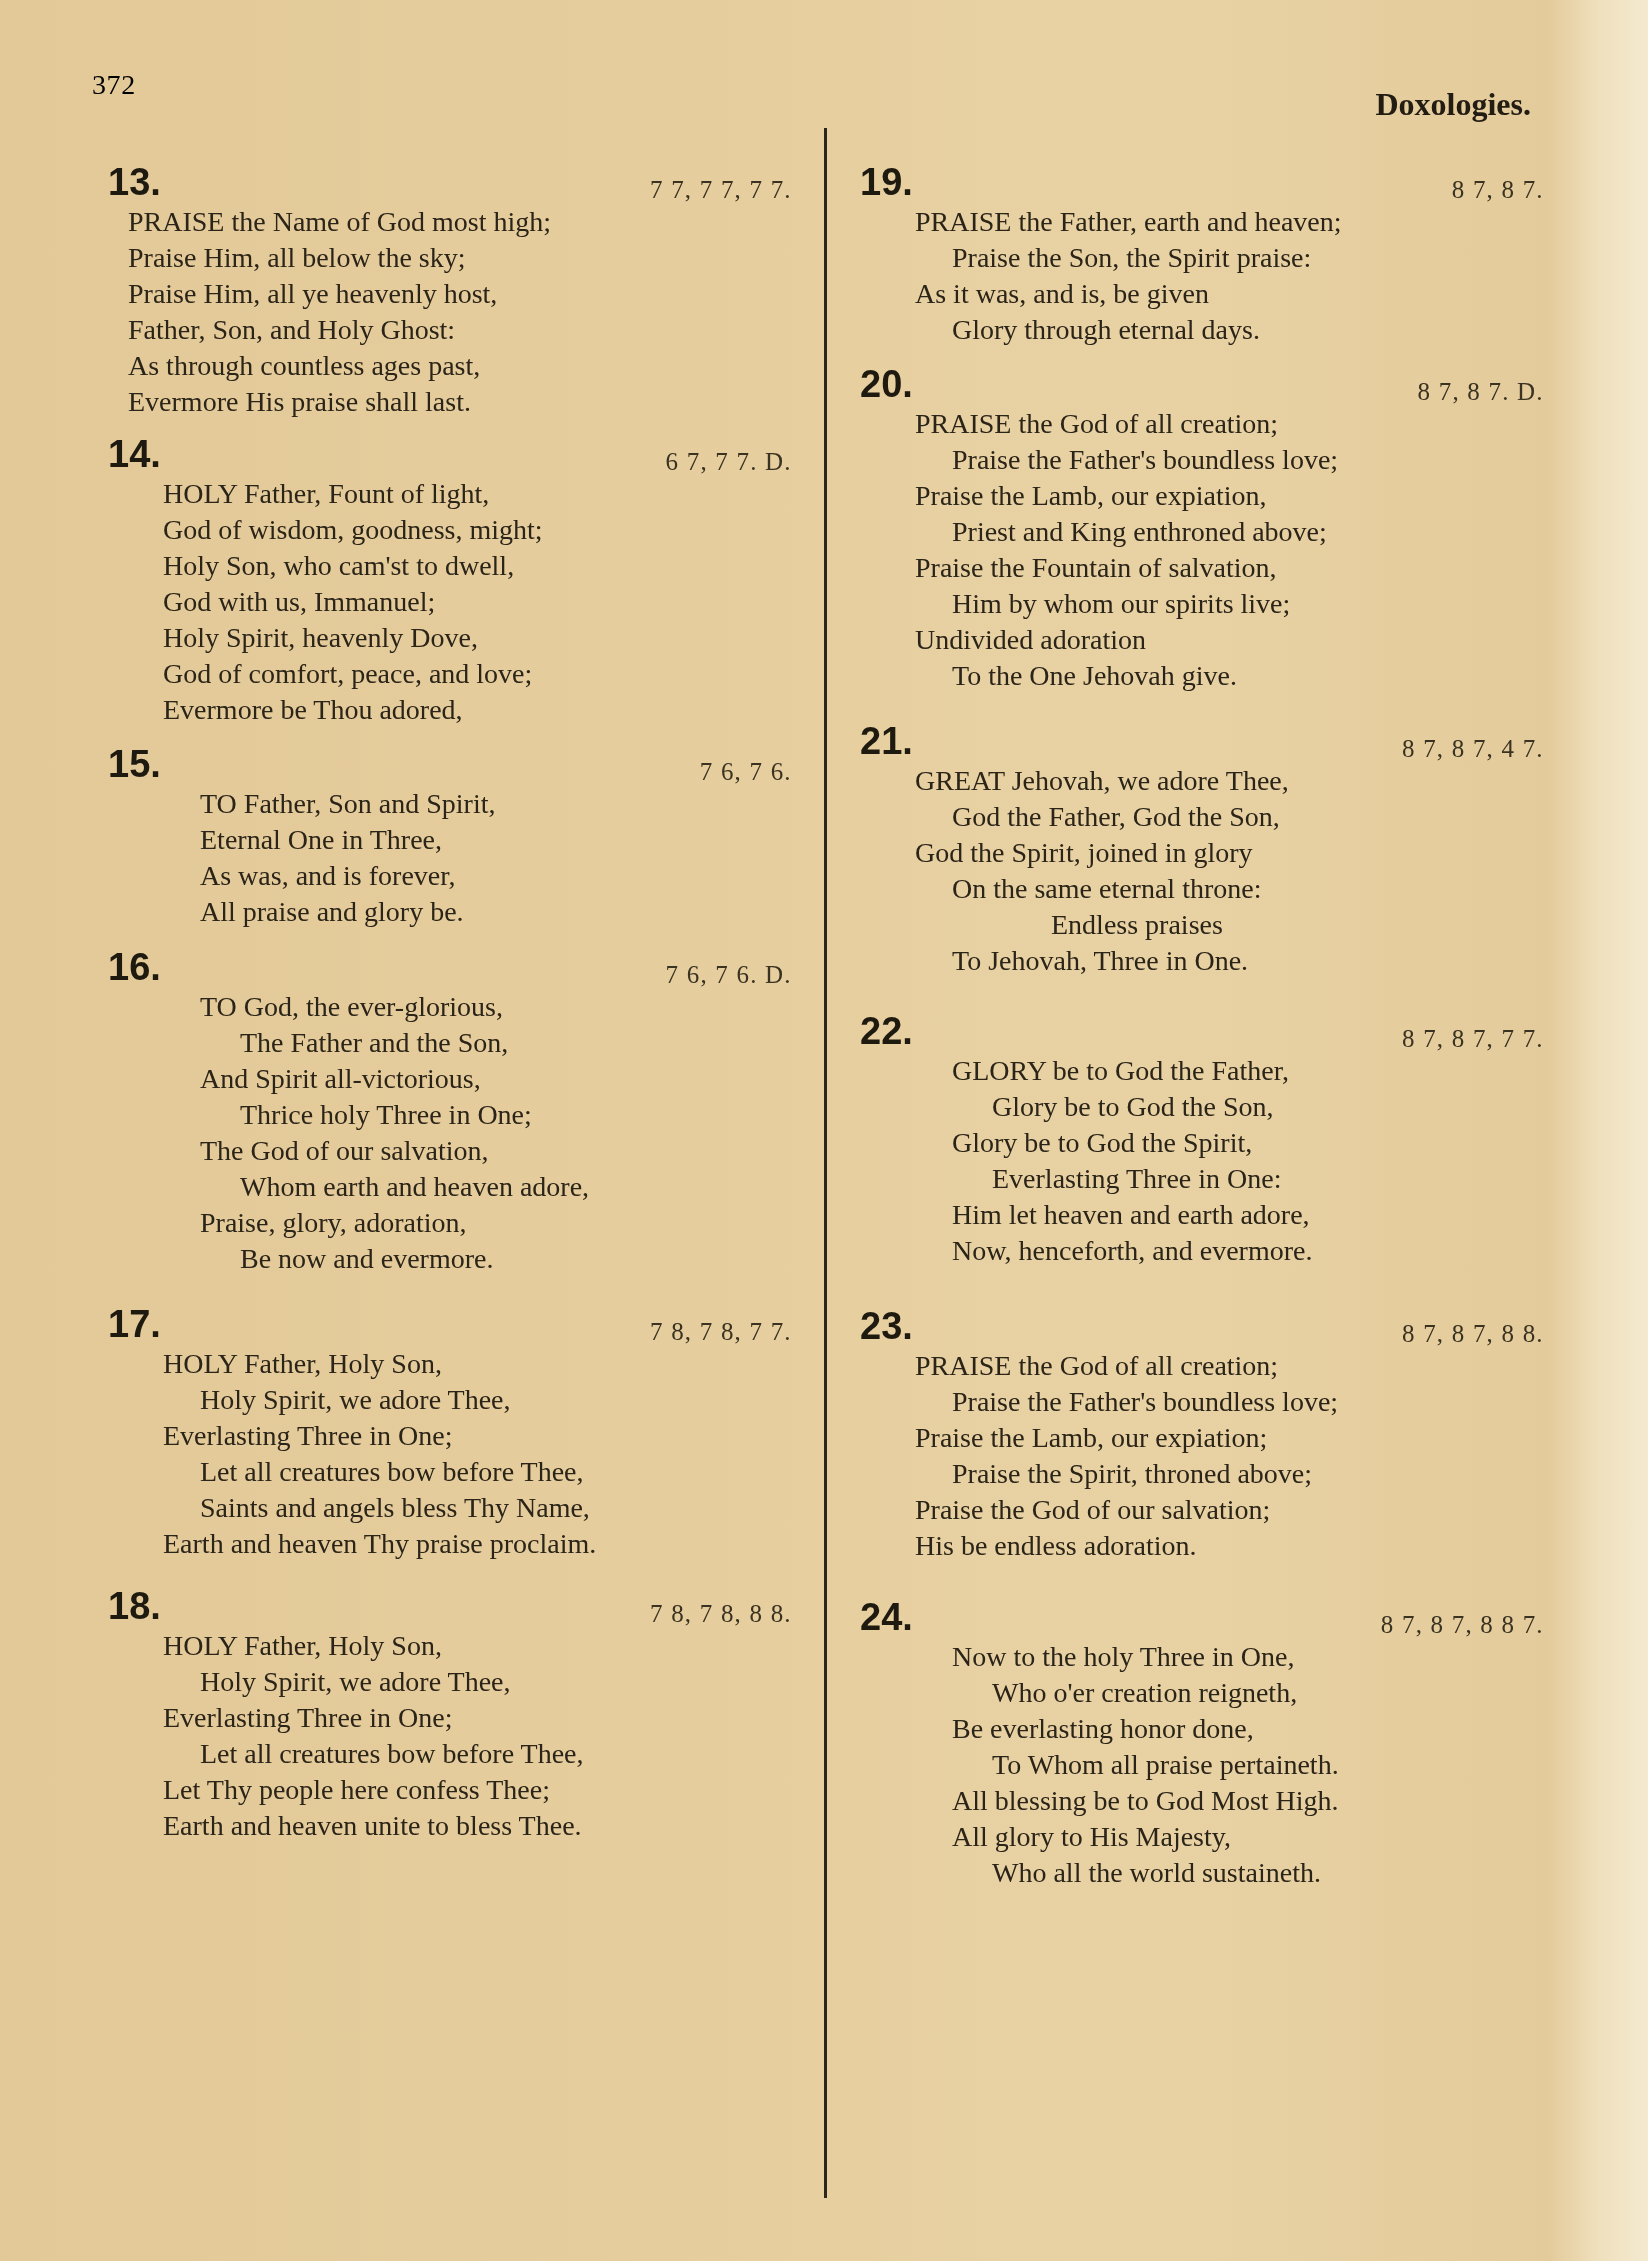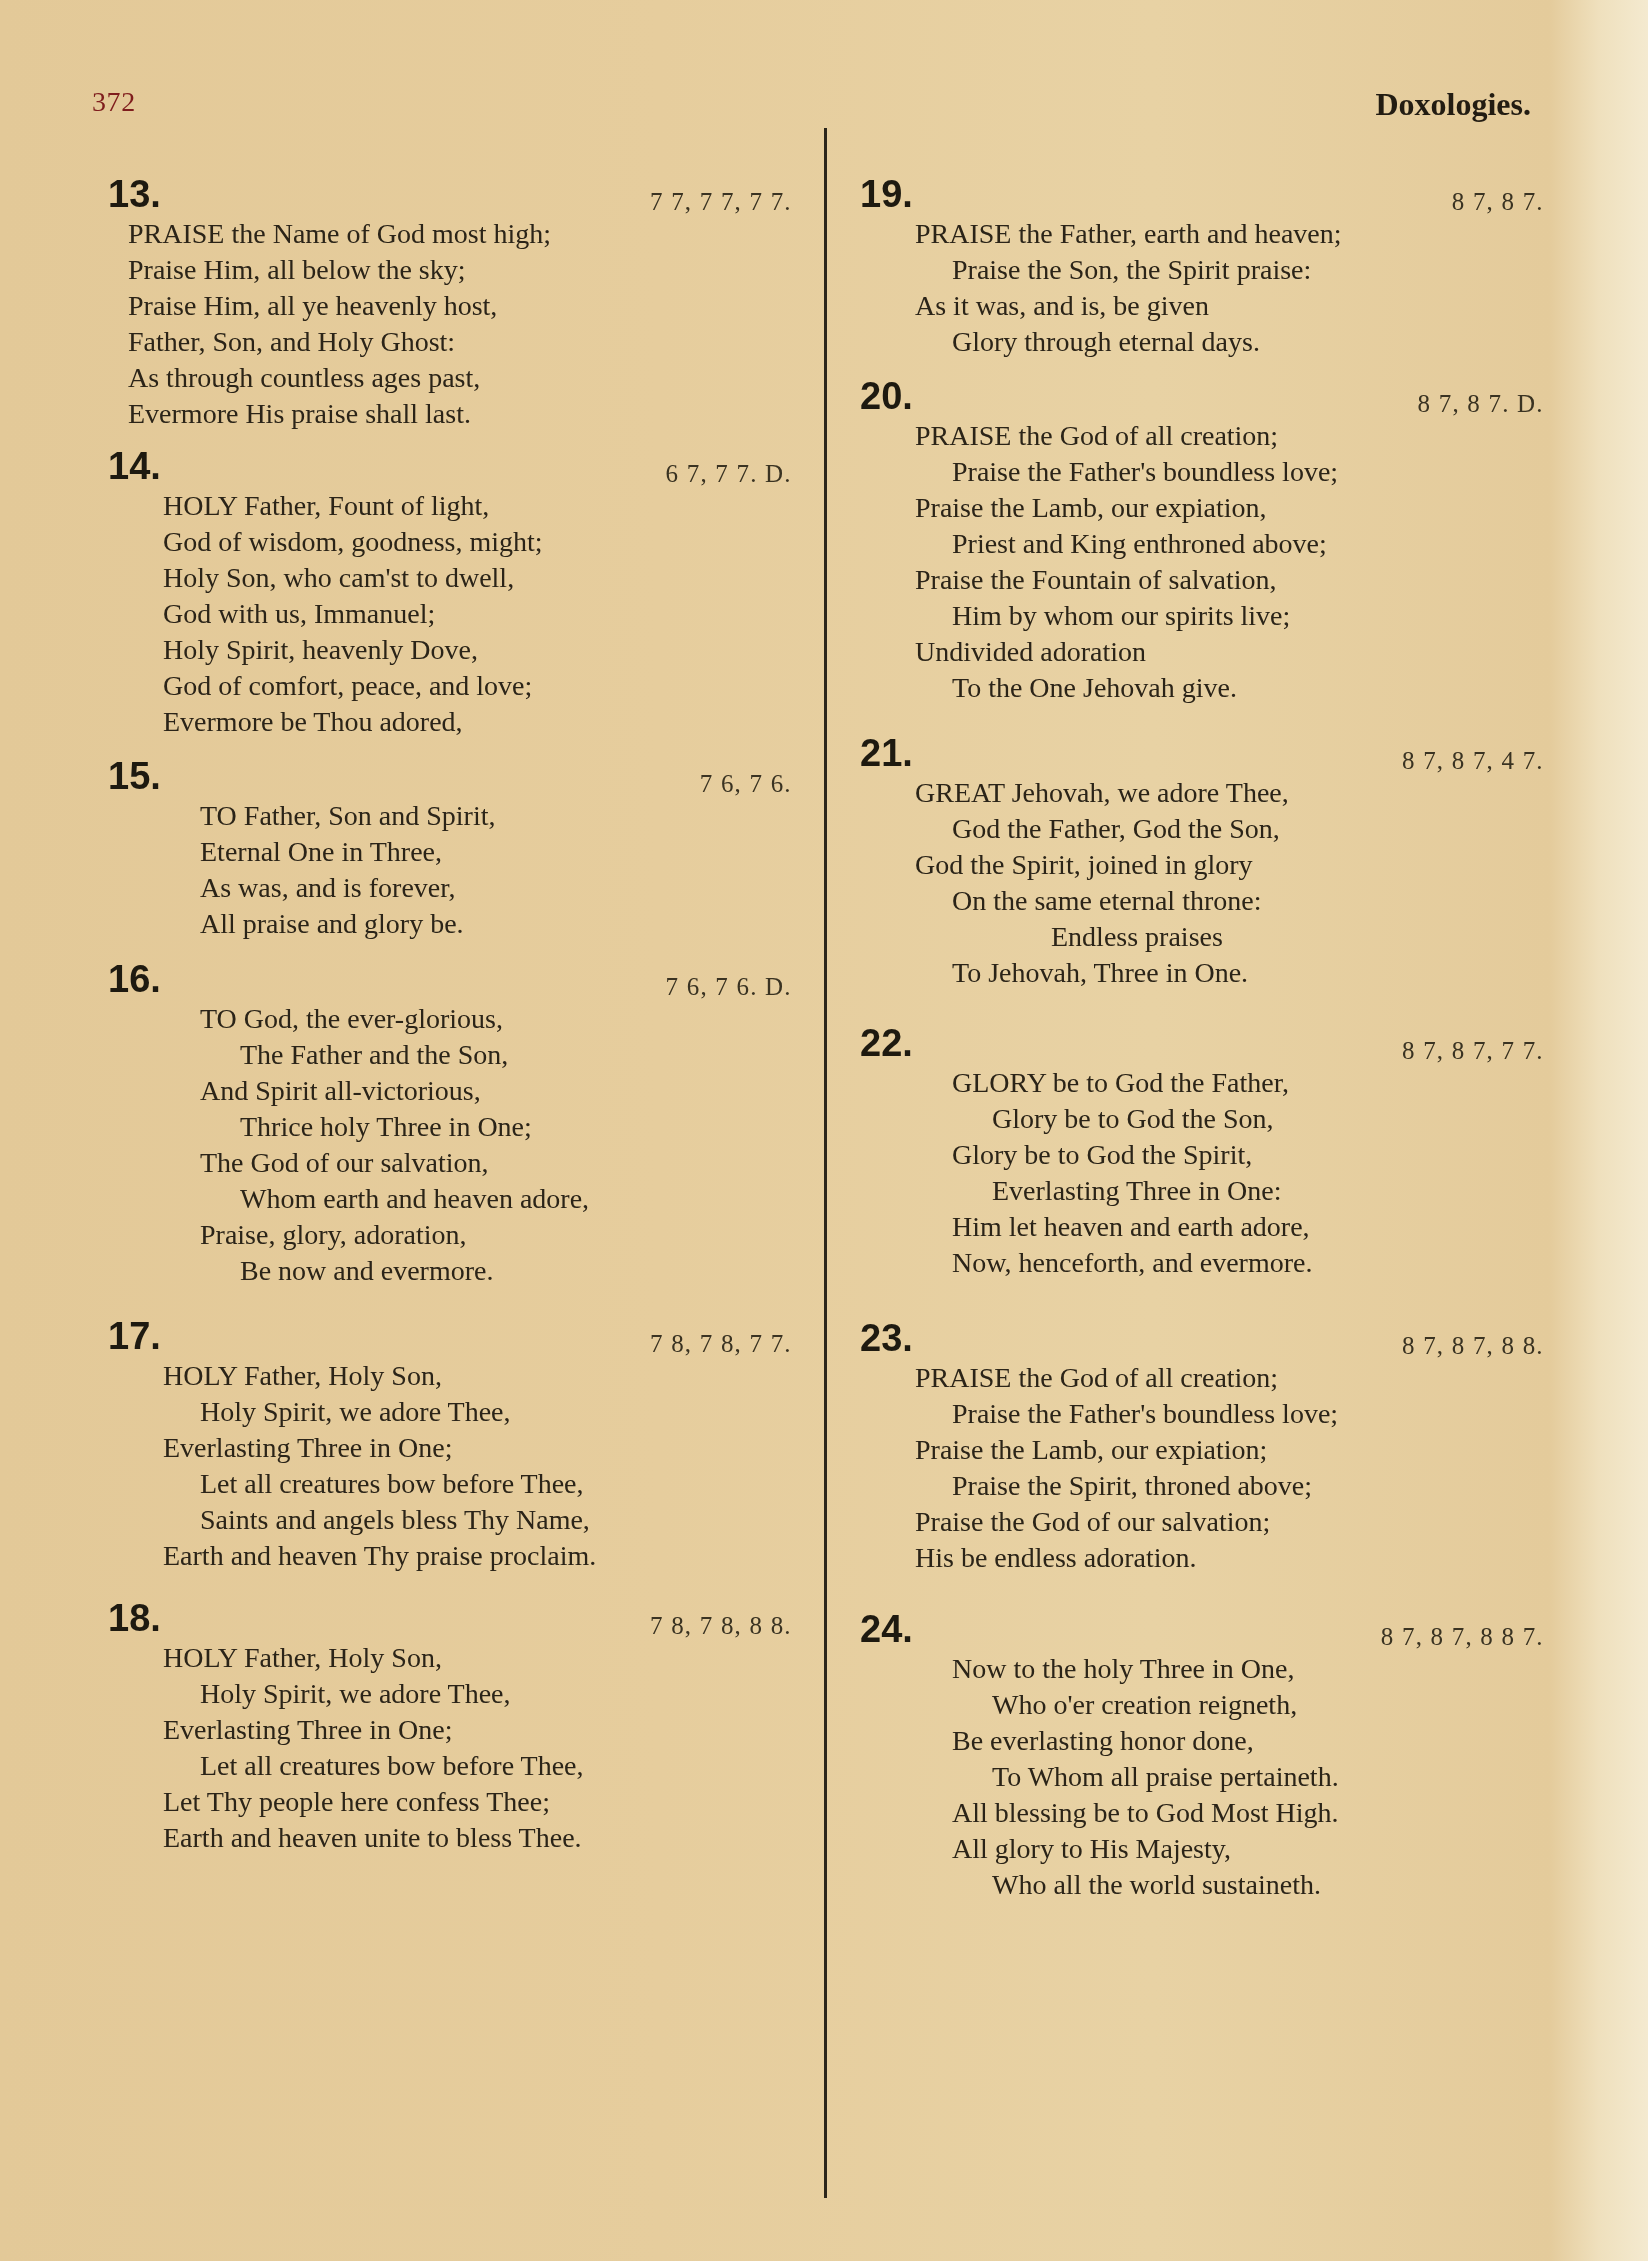--- a/index.html
+++ b/index.html
@@ -8,44 +8,44 @@
       height: 2261px;
       position: relative;
       overflow: hidden;
       background: linear-gradient(90deg, #e3c998 0%, #e6cd9d 40%, #e8d2a4 70%, #e4cb9b 94%, #efe0bd 97%, #f4ead0 100%);
       font-family: "Liberation Serif", "DejaVu Serif", serif;
       color: #2b2418;
     }
     .page-number {
       position: absolute;
       left: 92px;
-      top: 86px;
+      top: 69px;
       font-size: 28px;
-      color: #7f1d1d;
+      color: #000000;
       letter-spacing: 0.6px;
     }
     .running-head {
       position: absolute;
       right: 117px;
       top: 86px;
       font-size: 32px;
       font-weight: bold;
       color: #221c12;
     }
     .divider {
       position: absolute;
       left: 824px;
       top: 128px;
       width: 2.5px;
       height: 2070px;
       background: #2c261b;
     }
     .column {
       position: absolute;
-      top: 157px;
+      top: 145px;
     }
     .column.left { left: 108px; width: 690px; }
     .column.right { left: 860px; width: 690px; }
     .hymn { position: relative; }
     .hymn-head {
       display: flex;
       justify-content: space-between;
       align-items: flex-end;
       height: 44px;
     }

